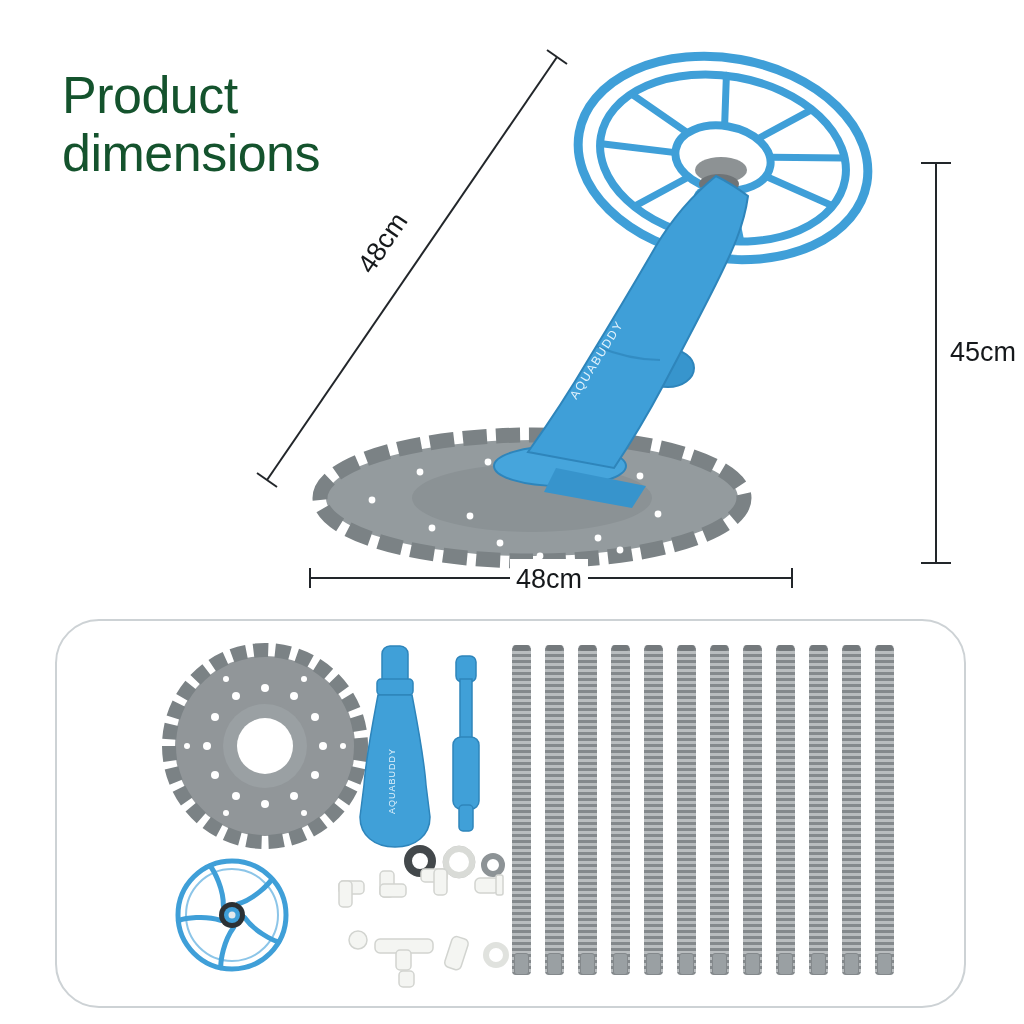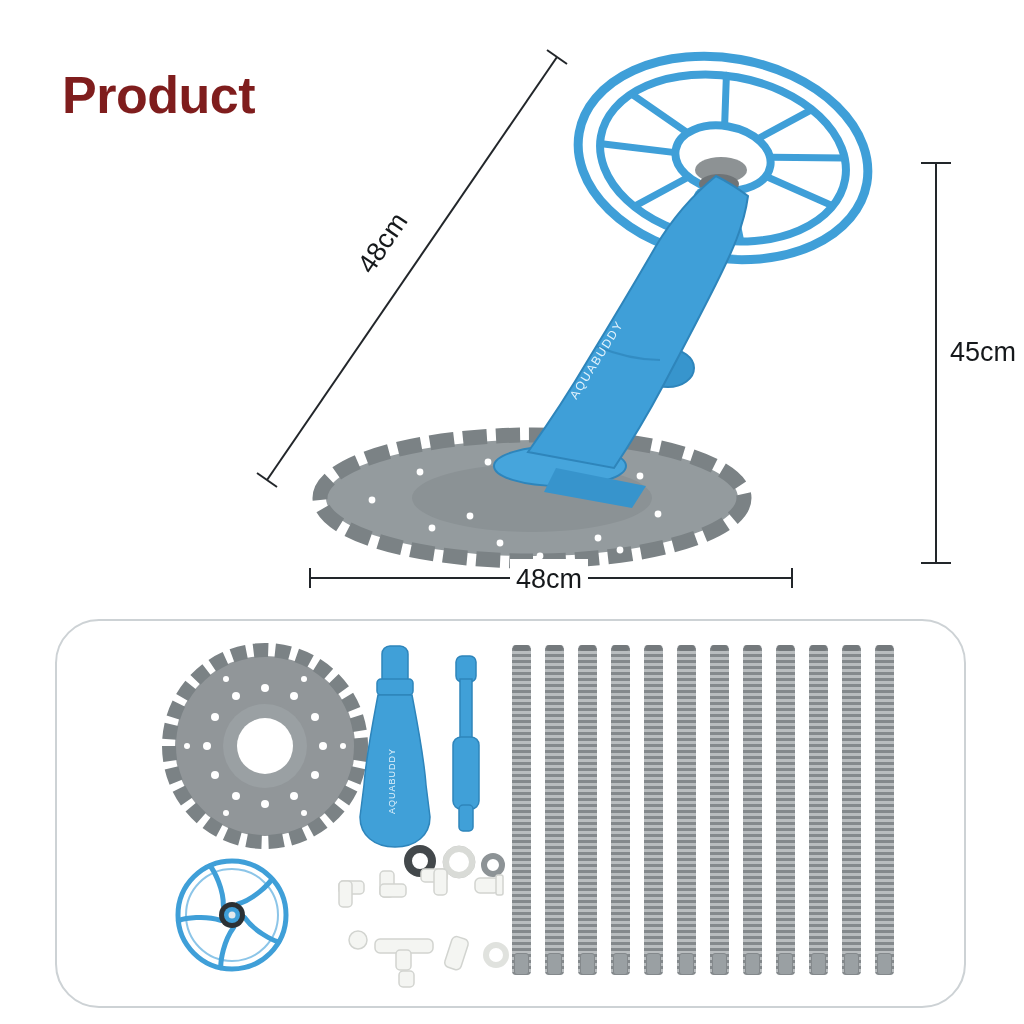--- a/index.html
+++ b/index.html
@@ -2,22 +2,22 @@
 <html><head>
 <meta charset="utf-8">
 <style>
   html,body{margin:0;padding:0;}
   body{
     width:1024px;height:1024px;position:relative;overflow:hidden;
     background:#ffffff;font-family:"Liberation Sans",sans-serif;
   }
   .title{
     position:absolute;left:62px;top:66px;
-    font-size:52px;font-weight:700;line-height:1.12;letter-spacing:-0.5px;
-    color:#7f1d1d;
+    font-size:52px;font-weight:400;line-height:1.12;letter-spacing:-0.5px;
+    color:#14532d;
   }
   .top-art{position:absolute;left:0;top:0;}
   .top-art text{font-family:"Liberation Sans",sans-serif;}
   .parts-box{
     position:absolute;left:55px;top:619px;width:911px;height:389px;
     border:2px solid #cdd2d5;border-radius:44px;box-sizing:border-box;
     background:#ffffff;
   }
   .parts-art{position:absolute;left:55px;top:619px;}
   .parts-art text{font-family:"Liberation Sans",sans-serif;}
@@ -36,20 +36,21 @@
   .hose::after{
     content:"";position:absolute;bottom:0;left:2px;right:2px;height:22px;
     background:#9aa0a3;border:1px solid #84898c;border-radius:3px;box-sizing:border-box;
   }
 </style>
 </head>
 <body>
 
 <div class="title">
   <div>Product</div>
+  <div>dimensions</div>
 </div>
 
 <svg class="top-art" width="1024" height="624" viewBox="0 0 1024 624">
 
   <g transform="translate(723,158) rotate(10)" fill="none" stroke="#3f9fd8">
     <ellipse rx="146" ry="100" stroke-width="9"></ellipse>
     <ellipse rx="124" ry="82" stroke-width="8"></ellipse>
     <ellipse rx="48" ry="32" stroke-width="8"></ellipse>
     <g stroke-width="7" stroke-linecap="round">
       <line x1="47" y1="11" x2="116" y2="28"></line>

